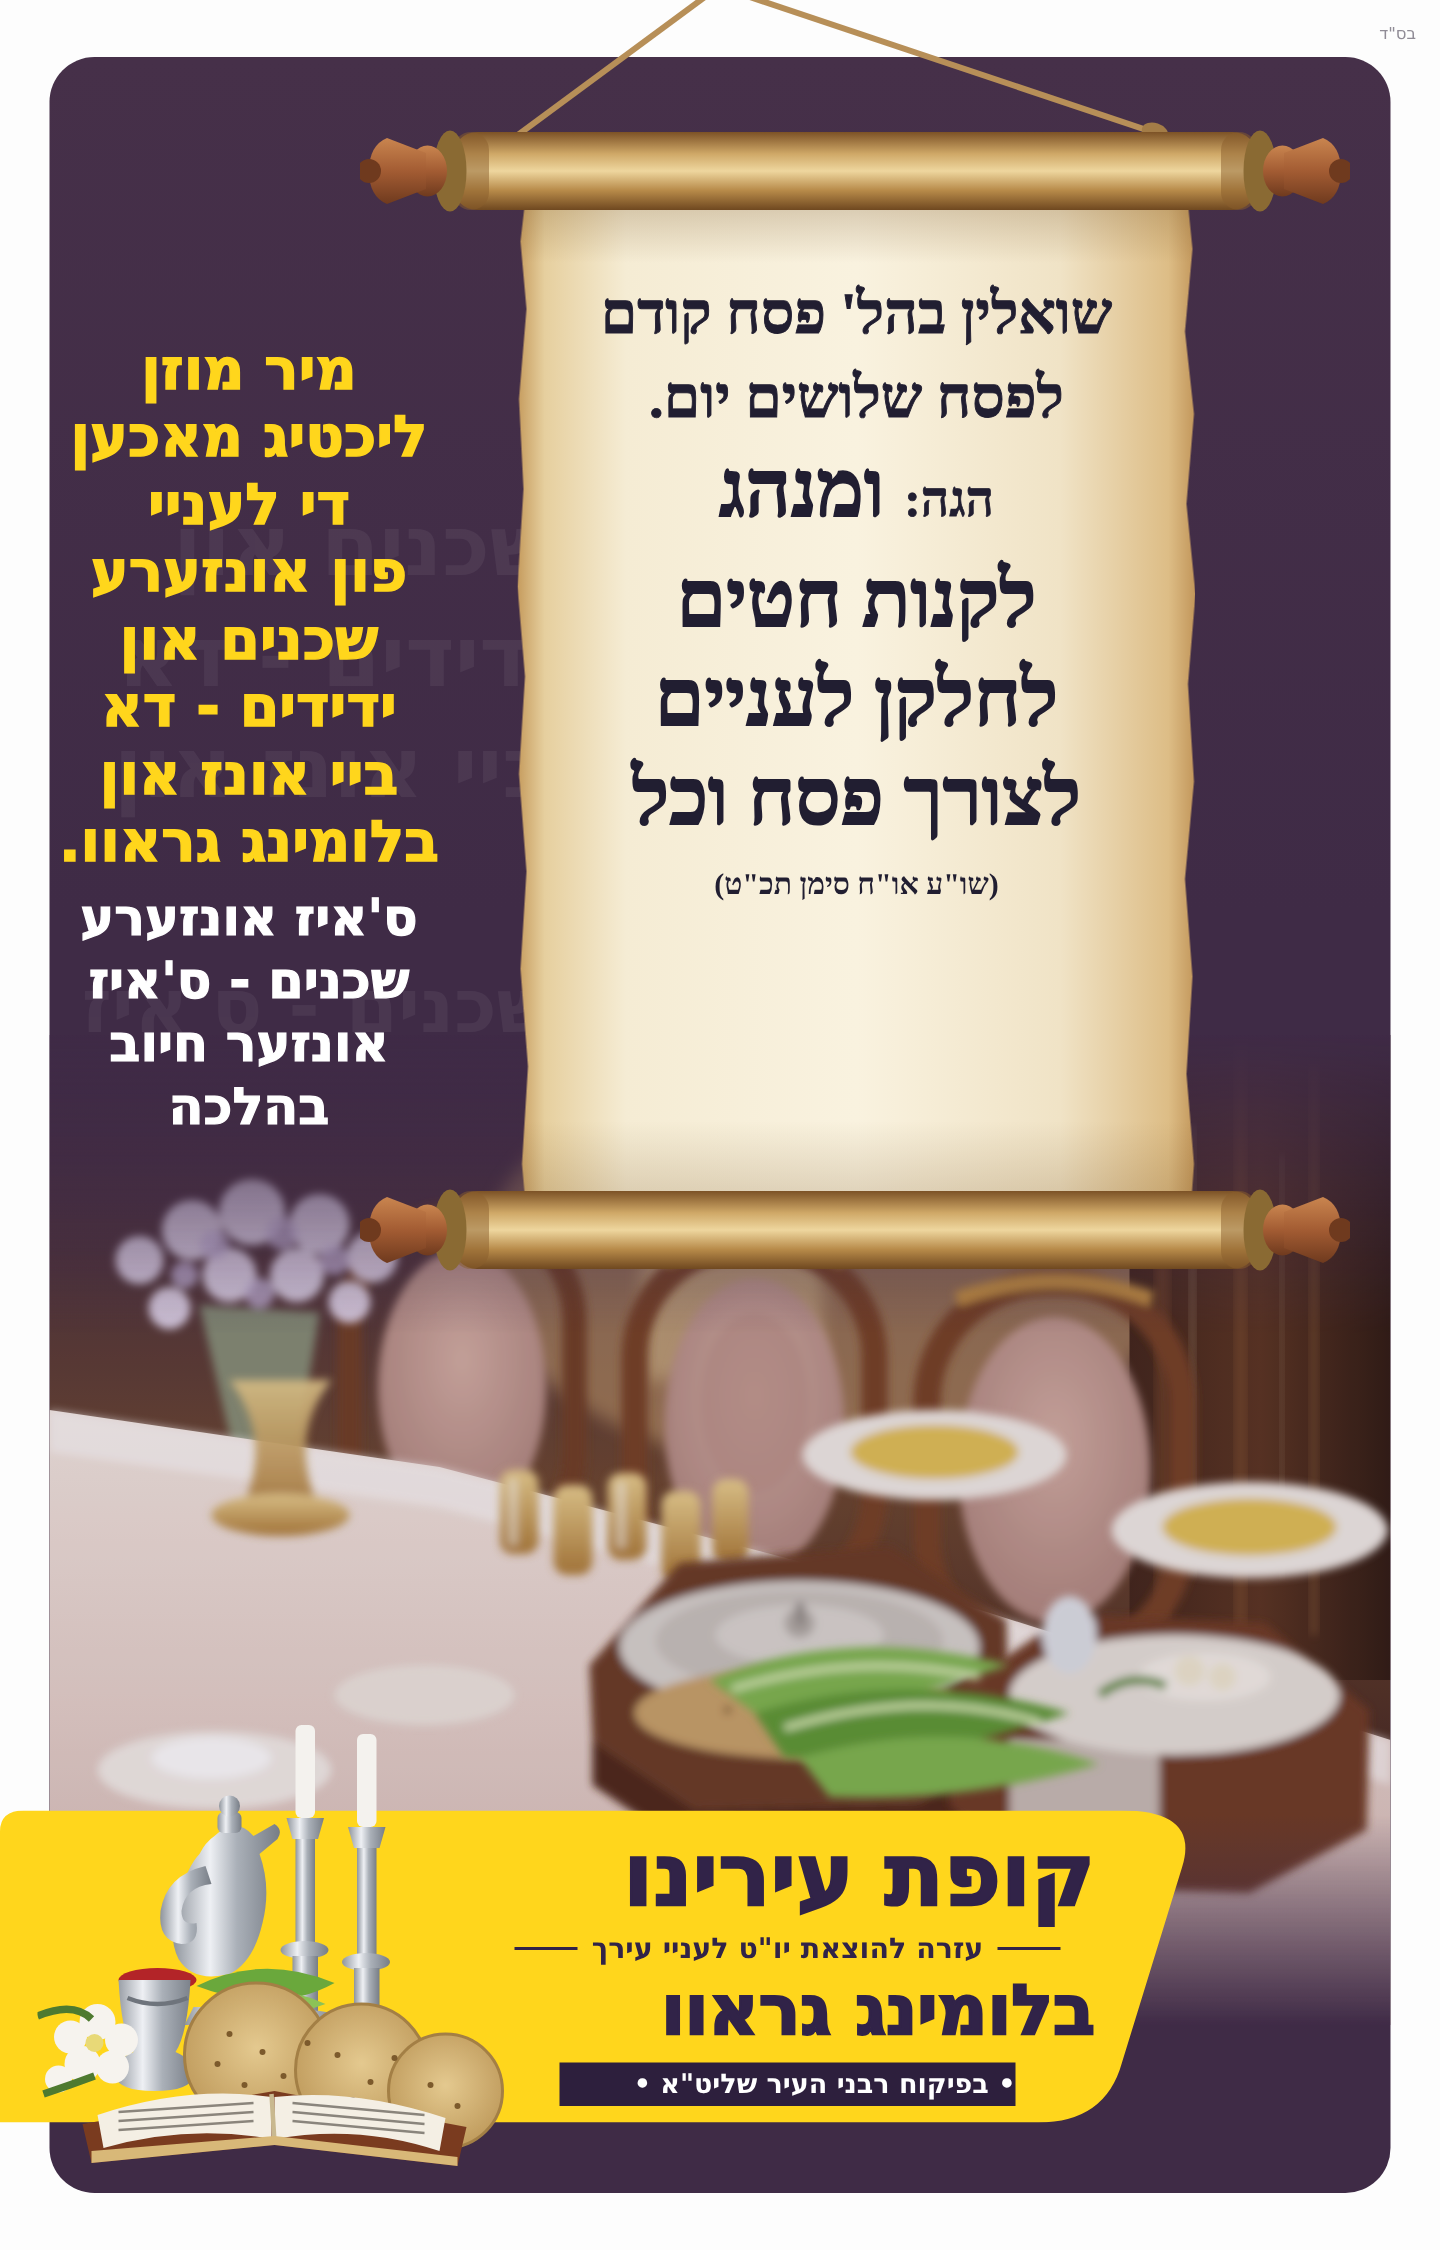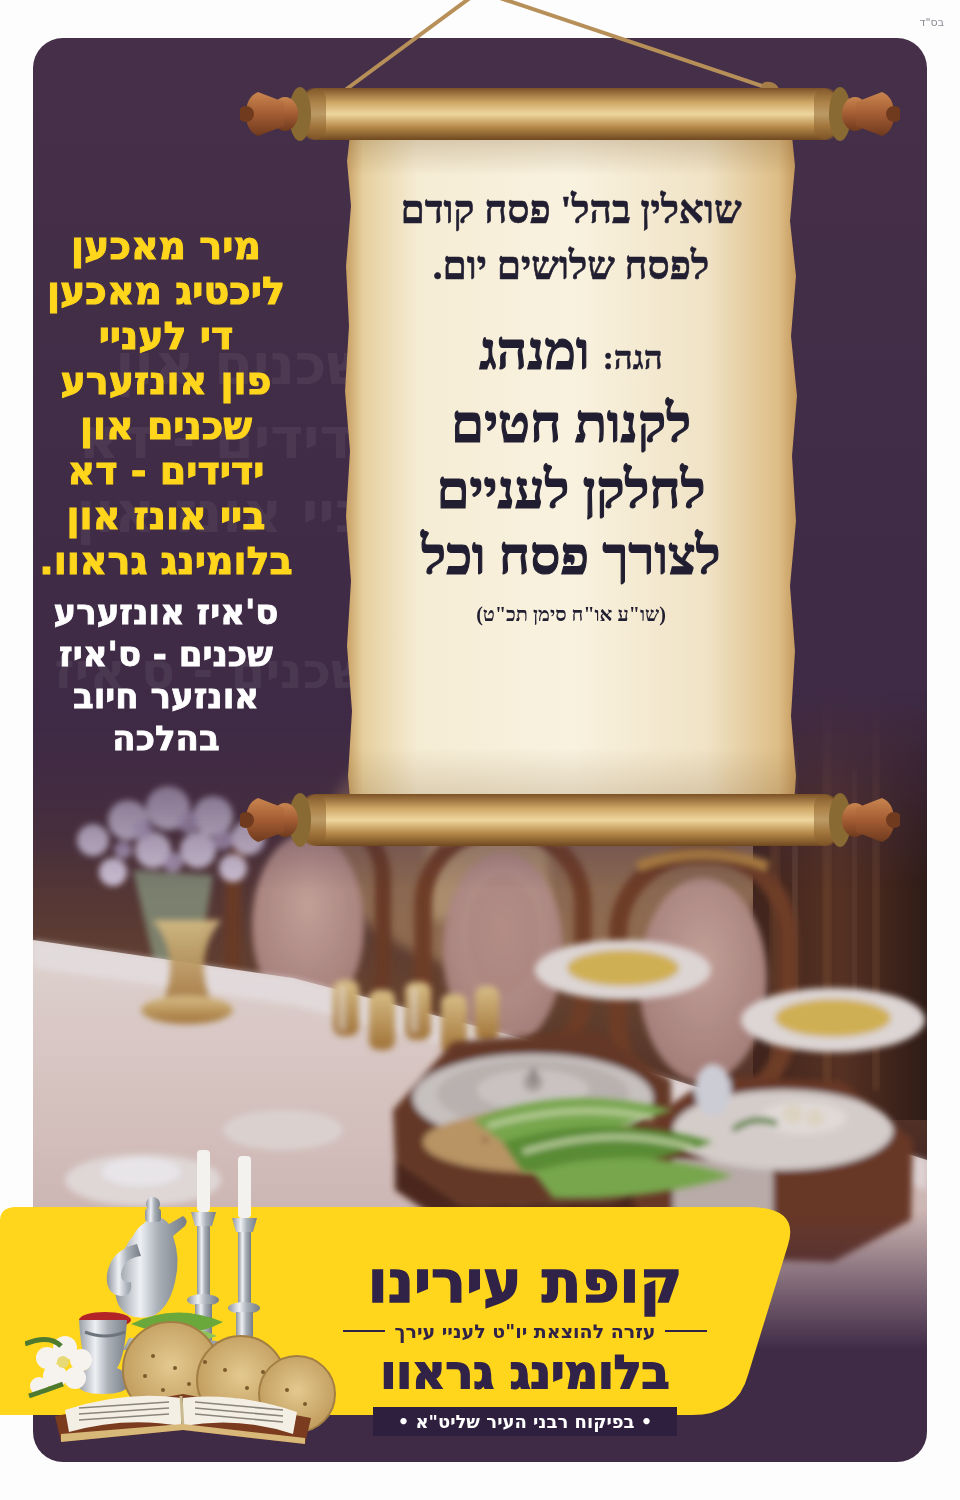--- a/index.html
+++ b/index.html
@@ -30,32 +30,32 @@
 
   
   .paper{position:absolute;left:345px;top:126px;width:452px;height:706px;
          background:
            linear-gradient(180deg,rgba(110,72,25,.30) 0%,rgba(110,72,25,0) 7%,rgba(110,72,25,0) 88%,rgba(110,72,25,.32) 100%),
            linear-gradient(90deg,#c69c5e 0%,#e6cf9e 4%,#f5ecd4 16%,#f9f2df 50%,#f0e3c6 80%,#ddbd86 96%,#c2965a 100%);
          clip-path:polygon(6px 0,446px 0,450px 40px,445px 95px,451px 150px,446px 210px,452px 270px,447px 330px,451px 395px,445px 460px,450px 525px,446px 590px,451px 650px,447px 706px,8px 706px,3px 650px,7px 585px,2px 520px,6px 455px,1px 390px,5px 325px,0 265px,4px 200px,1px 140px,6px 80px,2px 35px);}
   .paper-inner{position:absolute;inset:0;padding-top:56px;text-align:center;direction:rtl;
                color:#211e31;font-family:Liberation Serif, serif;}
   .intro-line{font-size:39px;line-height:56px;font-weight:bold;-webkit-text-stroke:.6px #211e31;}
-  .gloss-line{margin-top:24px;font-size:53px;line-height:66px;font-weight:bold;-webkit-text-stroke:1.2px #211e31;}
+  .gloss-line{font-size:53px;line-height:66px;font-weight:bold;-webkit-text-stroke:1.2px #211e31;}
   .gloss-label{font-size:33px;font-weight:bold;-webkit-text-stroke:.5px #211e31;}
   .main-line{font-size:53px;line-height:66px;font-weight:bold;-webkit-text-stroke:1.2px #211e31;}
   .citation{margin-top:14px;font-size:20px;font-weight:bold;}
 
   .roller{position:absolute;left:240px;width:660px;height:70px;}
   .roller-top{top:80px;}
   .roller-bottom{top:786px;}
 
   
   .banner-shape{position:absolute;left:0;top:1207px;width:810px;height:208px;}
-  .banner-text{position:absolute;left:320px;top:1246px;width:410px;text-align:center;direction:rtl;color:#312348;}
+  .banner-text{position:absolute;left:320px;top:1214px;width:410px;direction:rtl;color:#312348;}
   .banner-title{font-size:58px;line-height:72px;font-weight:bold;-webkit-text-stroke:1.6px #312348;}
   .banner-sub{margin-top:2px;font-size:19px;line-height:22px;font-weight:bold;display:flex;align-items:center;justify-content:center;gap:9px;}
   .dash{display:inline-block;width:42px;height:0;border-top:2px solid #312348;}
   .banner-org{margin-top:3px;font-size:46px;line-height:54px;font-weight:bold;-webkit-text-stroke:1.8px #312348;}
   .supervision{margin:8px auto 0;width:304px;height:29px;background:#2d1f3d;color:#ffffff;
                font-size:18px;line-height:29px;font-weight:bold;}
 
   .stilllife{position:absolute;left:25px;top:1148px;width:315px;height:310px;}
 </style>
 </head>
@@ -235,21 +235,21 @@
         <rect y="520" width="894" height="140" fill="url(#fadeBot)"></rect>
         <linearGradient id="fadeBot" x1="0" y1="0" x2="0" y2="1">
           <stop offset="0" stop-color="#3f2b46" stop-opacity="0"></stop>
             <stop offset="1" stop-color="#3f2b46" stop-opacity="1"></stop>
         </linearGradient>
         <rect width="894" height="660" fill="#3f2b46" opacity=".12"></rect>
       </svg>
     </div>
 
     <div class="yellow-col">
-      <div>מיר מאכען</div>
+      <div>מיר מוזן</div>
       <div>ליכטיג מאכען</div>
       <div>די לעניי</div>
       <div>פון אונזערע</div>
       <div>שכנים און</div>
       <div>ידידים - דא</div>
       <div>ביי אונז און</div>
       <div>בלומינג גראוו.</div>
     </div>
 
     <div class="white-col">

